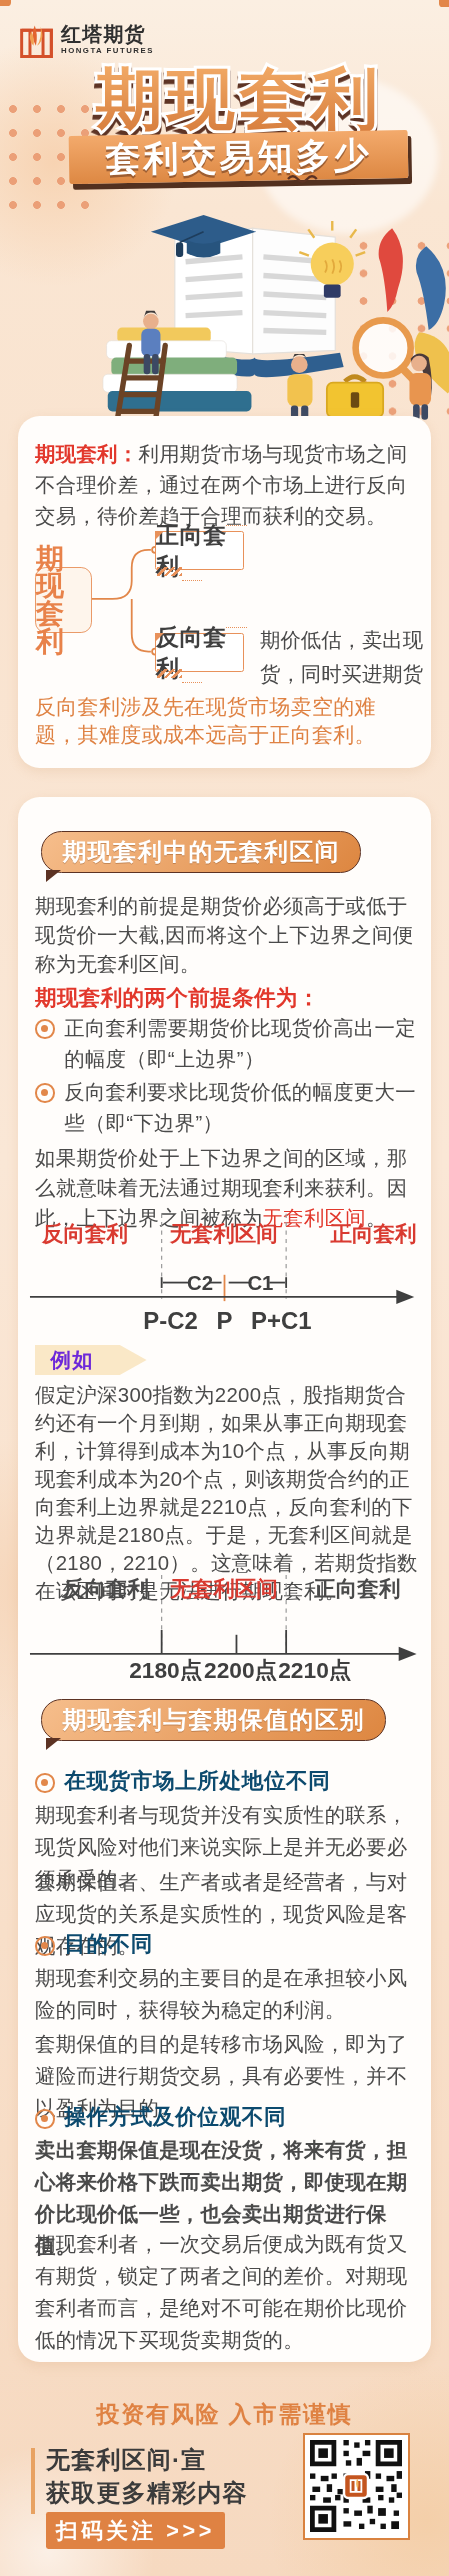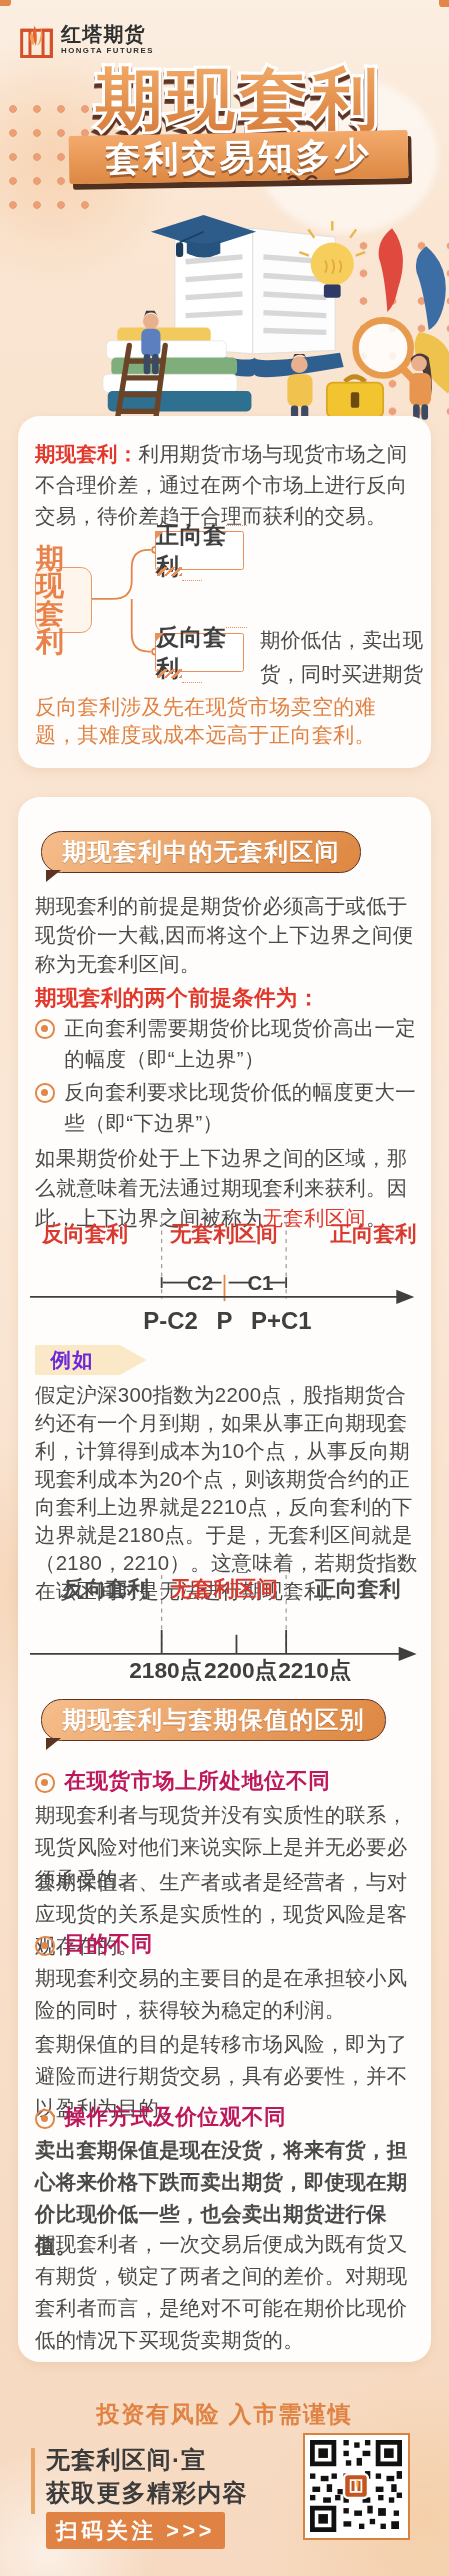--- a/index.html
+++ b/index.html
@@ -48,21 +48,21 @@
     background:linear-gradient(135deg,#F7C austen);
     background:linear-gradient(135deg,#F7C austen,#DE8A44);}
   .badge{background:linear-gradient(135deg,#F6BE8C,#DD8640);display:flex;align-items:center;padding:0 20.4px;}
   .badge::after{content:'';position:absolute;left:3.6px;bottom:-9.6px;border-top:12px solid #5C3223;border-right:15.6px solid transparent;}
   .badge-text{font-size:24px;font-weight:800;color:#fff;letter-spacing:1.2px;text-shadow:0 1.2px 0 rgba(120,65,30,.35);}
   
   .bullet-row{position:absolute;left:17px;width:386px;display:flex;}
   .ring{flex:0 0 15.6px;width:15.6px;height:15.6px;margin-top:6px;border:2.4px solid #E2874A;border-radius:50%;position:relative;}
   .ring::after{content:'';position:absolute;left:50%;top:50%;width:7.2px;height:7.2px;margin:-3.6px 0 0 -3.6px;border-radius:50%;background:#E2874A;}
   .bullet-txt{margin-left:9.6px;font-size:20.4px;line-height:31px;color:#4A4A4A;font-weight:500;letter-spacing:0.3px;}
-  .pt-title{margin-left:9.6px;font-size:21.6px;line-height:27.6px;color:#be185d;font-weight:700;letter-spacing:0.6px;}
+  .pt-title{margin-left:9.6px;font-size:21.6px;line-height:27.6px;color:#0c4a6e;font-weight:700;letter-spacing:0.6px;}
   
   .ex-tag{position:absolute;left:17px;top:548px;width:96px;height:30px;background:#FAE8C7;
     clip-path:polygon(0 0,76% 0,100% 50%,76% 100%,0 100%);
     display:flex;align-items:center;padding-left:15.6px;font-size:20.4px;font-weight:700;color:#6d28d9;letter-spacing:1.2px;}
   
   .disclaimer{position:absolute;left:0;top:2399px;width:100%;text-align:center;font-size:23px;font-weight:600;color:#DF8243;letter-spacing:1.8px;}
   .promo-bar{position:absolute;left:31px;top:2448px;width:4.2px;height:66px;background:#E8A express;background:#E8A262;}
   .promo1{position:absolute;left:46px;top:2444px;font-size:24px;font-weight:700;color:#3B3B3B;letter-spacing:1.2px;}
   .promo2{position:absolute;left:46px;top:2477px;font-size:24px;font-weight:700;color:#3B3B3B;letter-spacing:1.2px;}
   .cta{position:absolute;left:46px;top:2512px;width:179px;height:37px;background:#DF8243;border:none;border-radius:2.4px;

